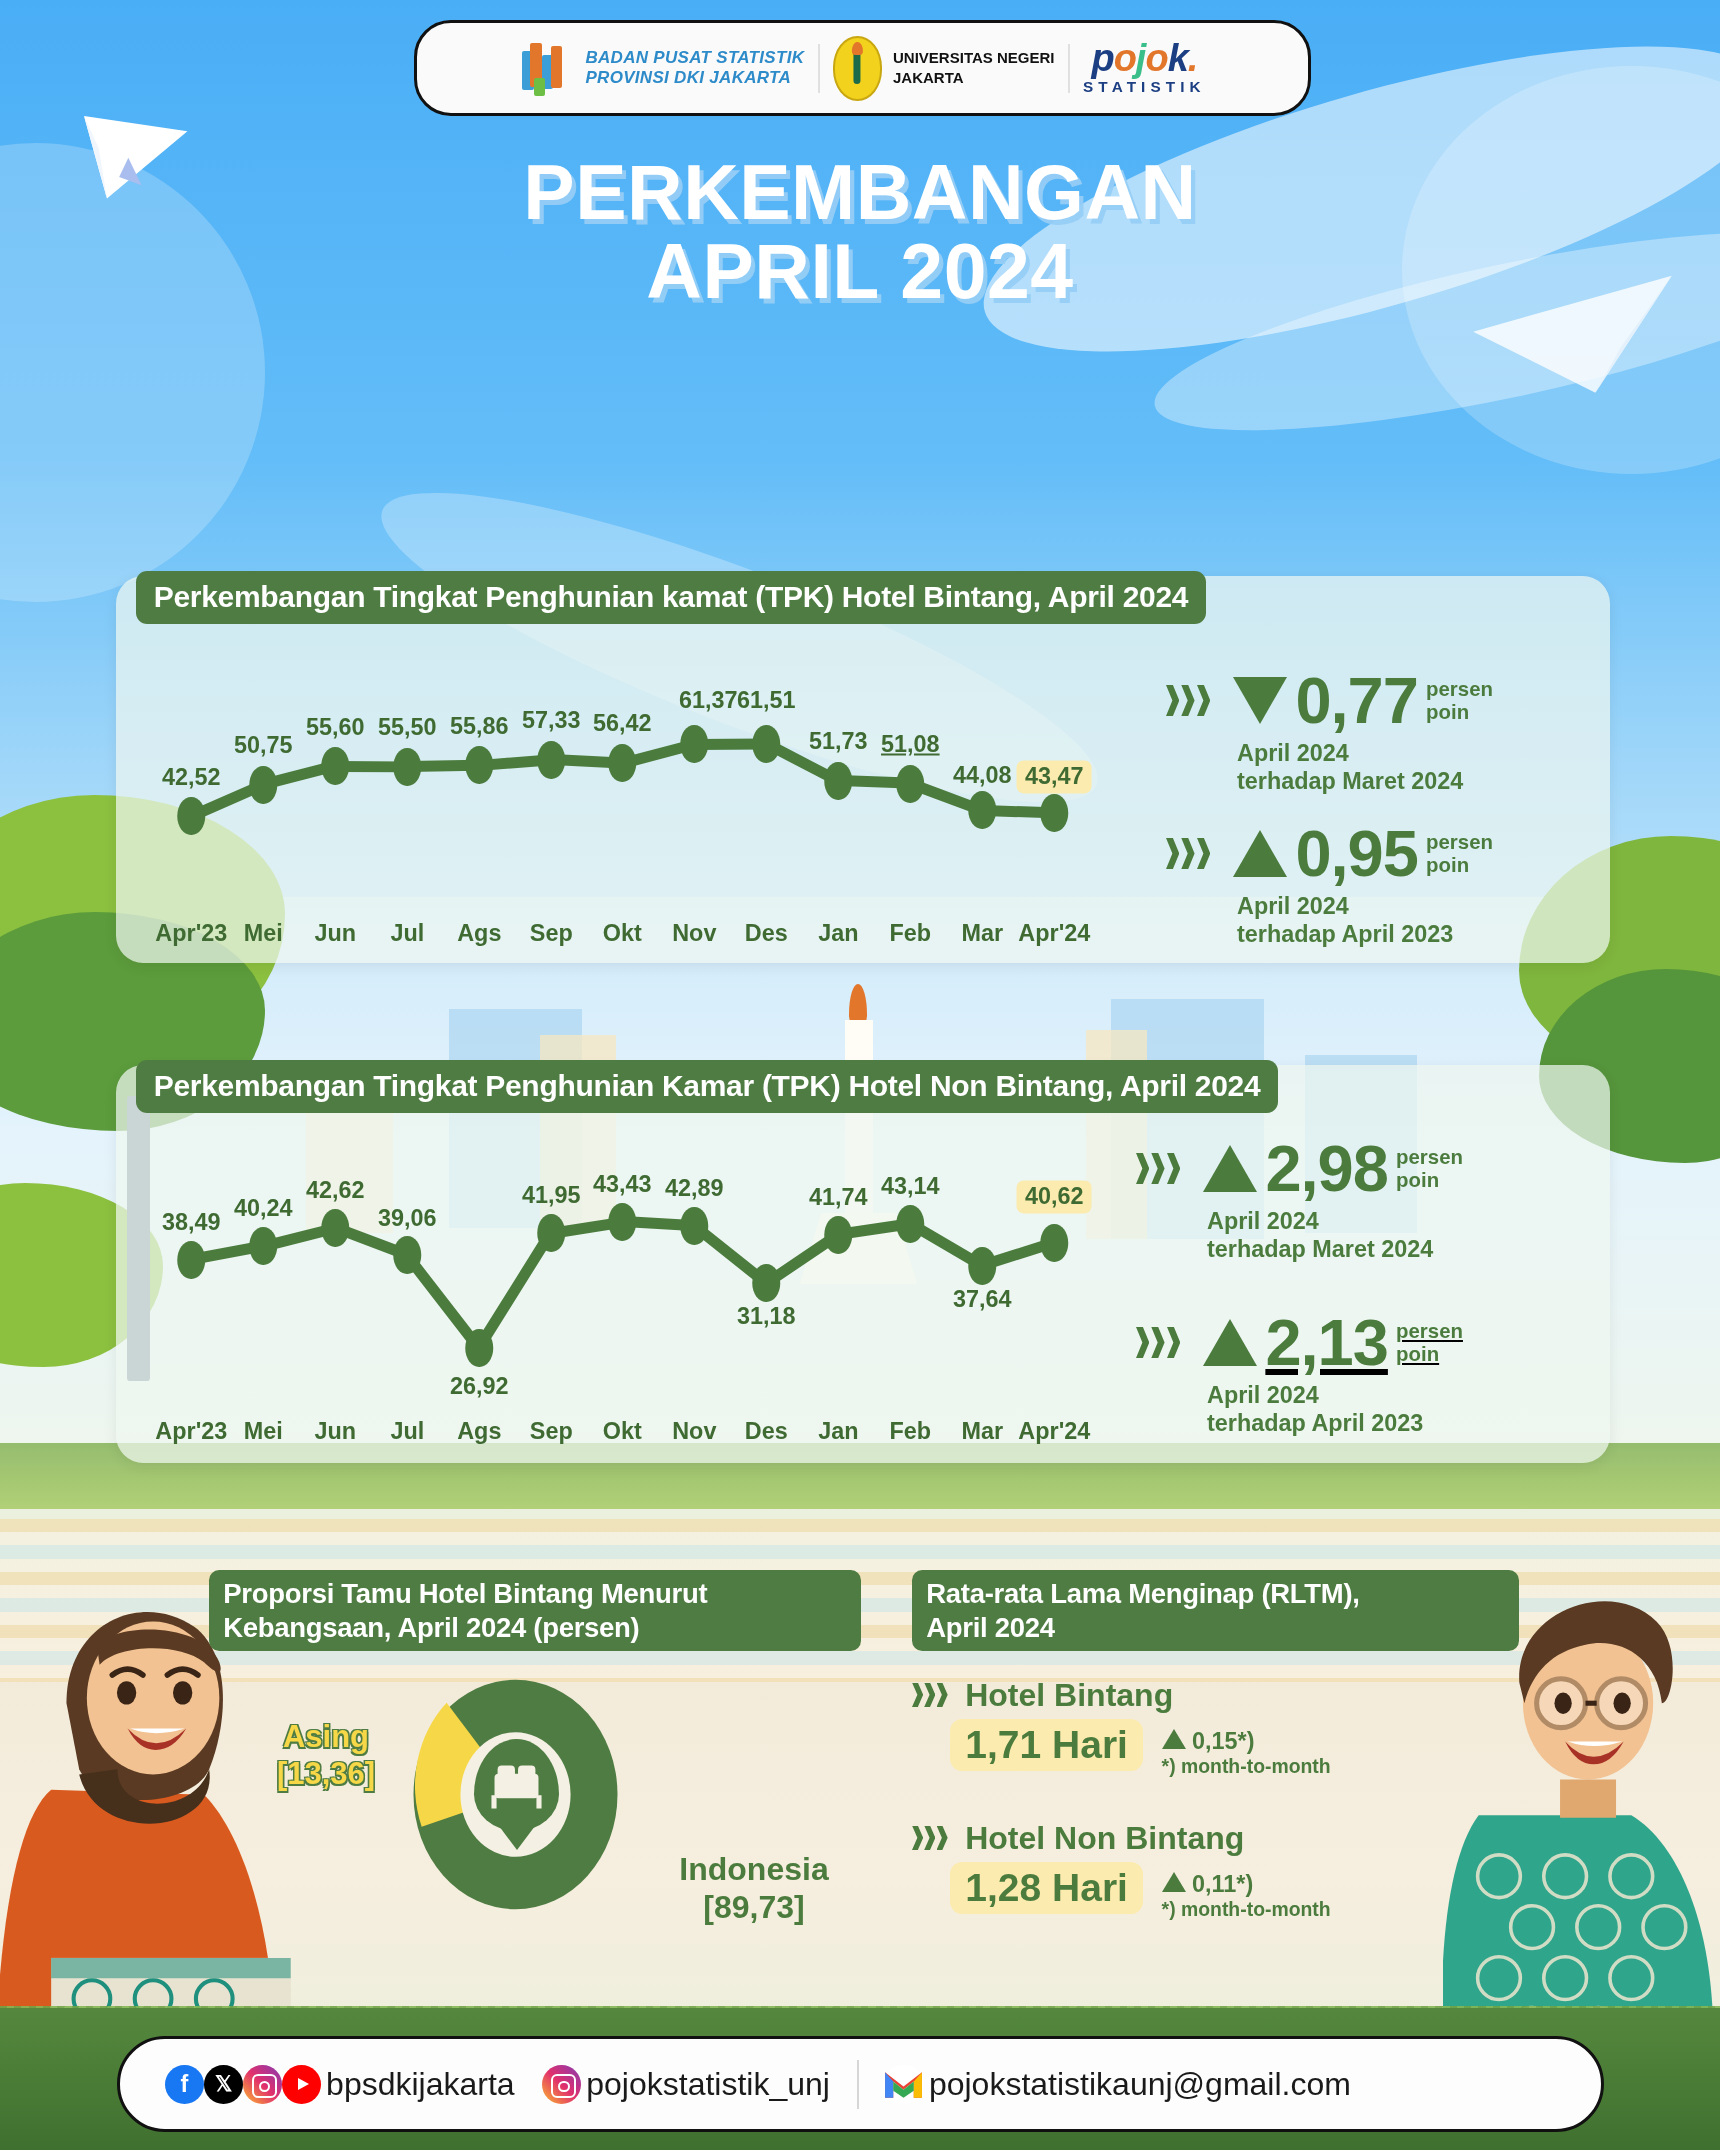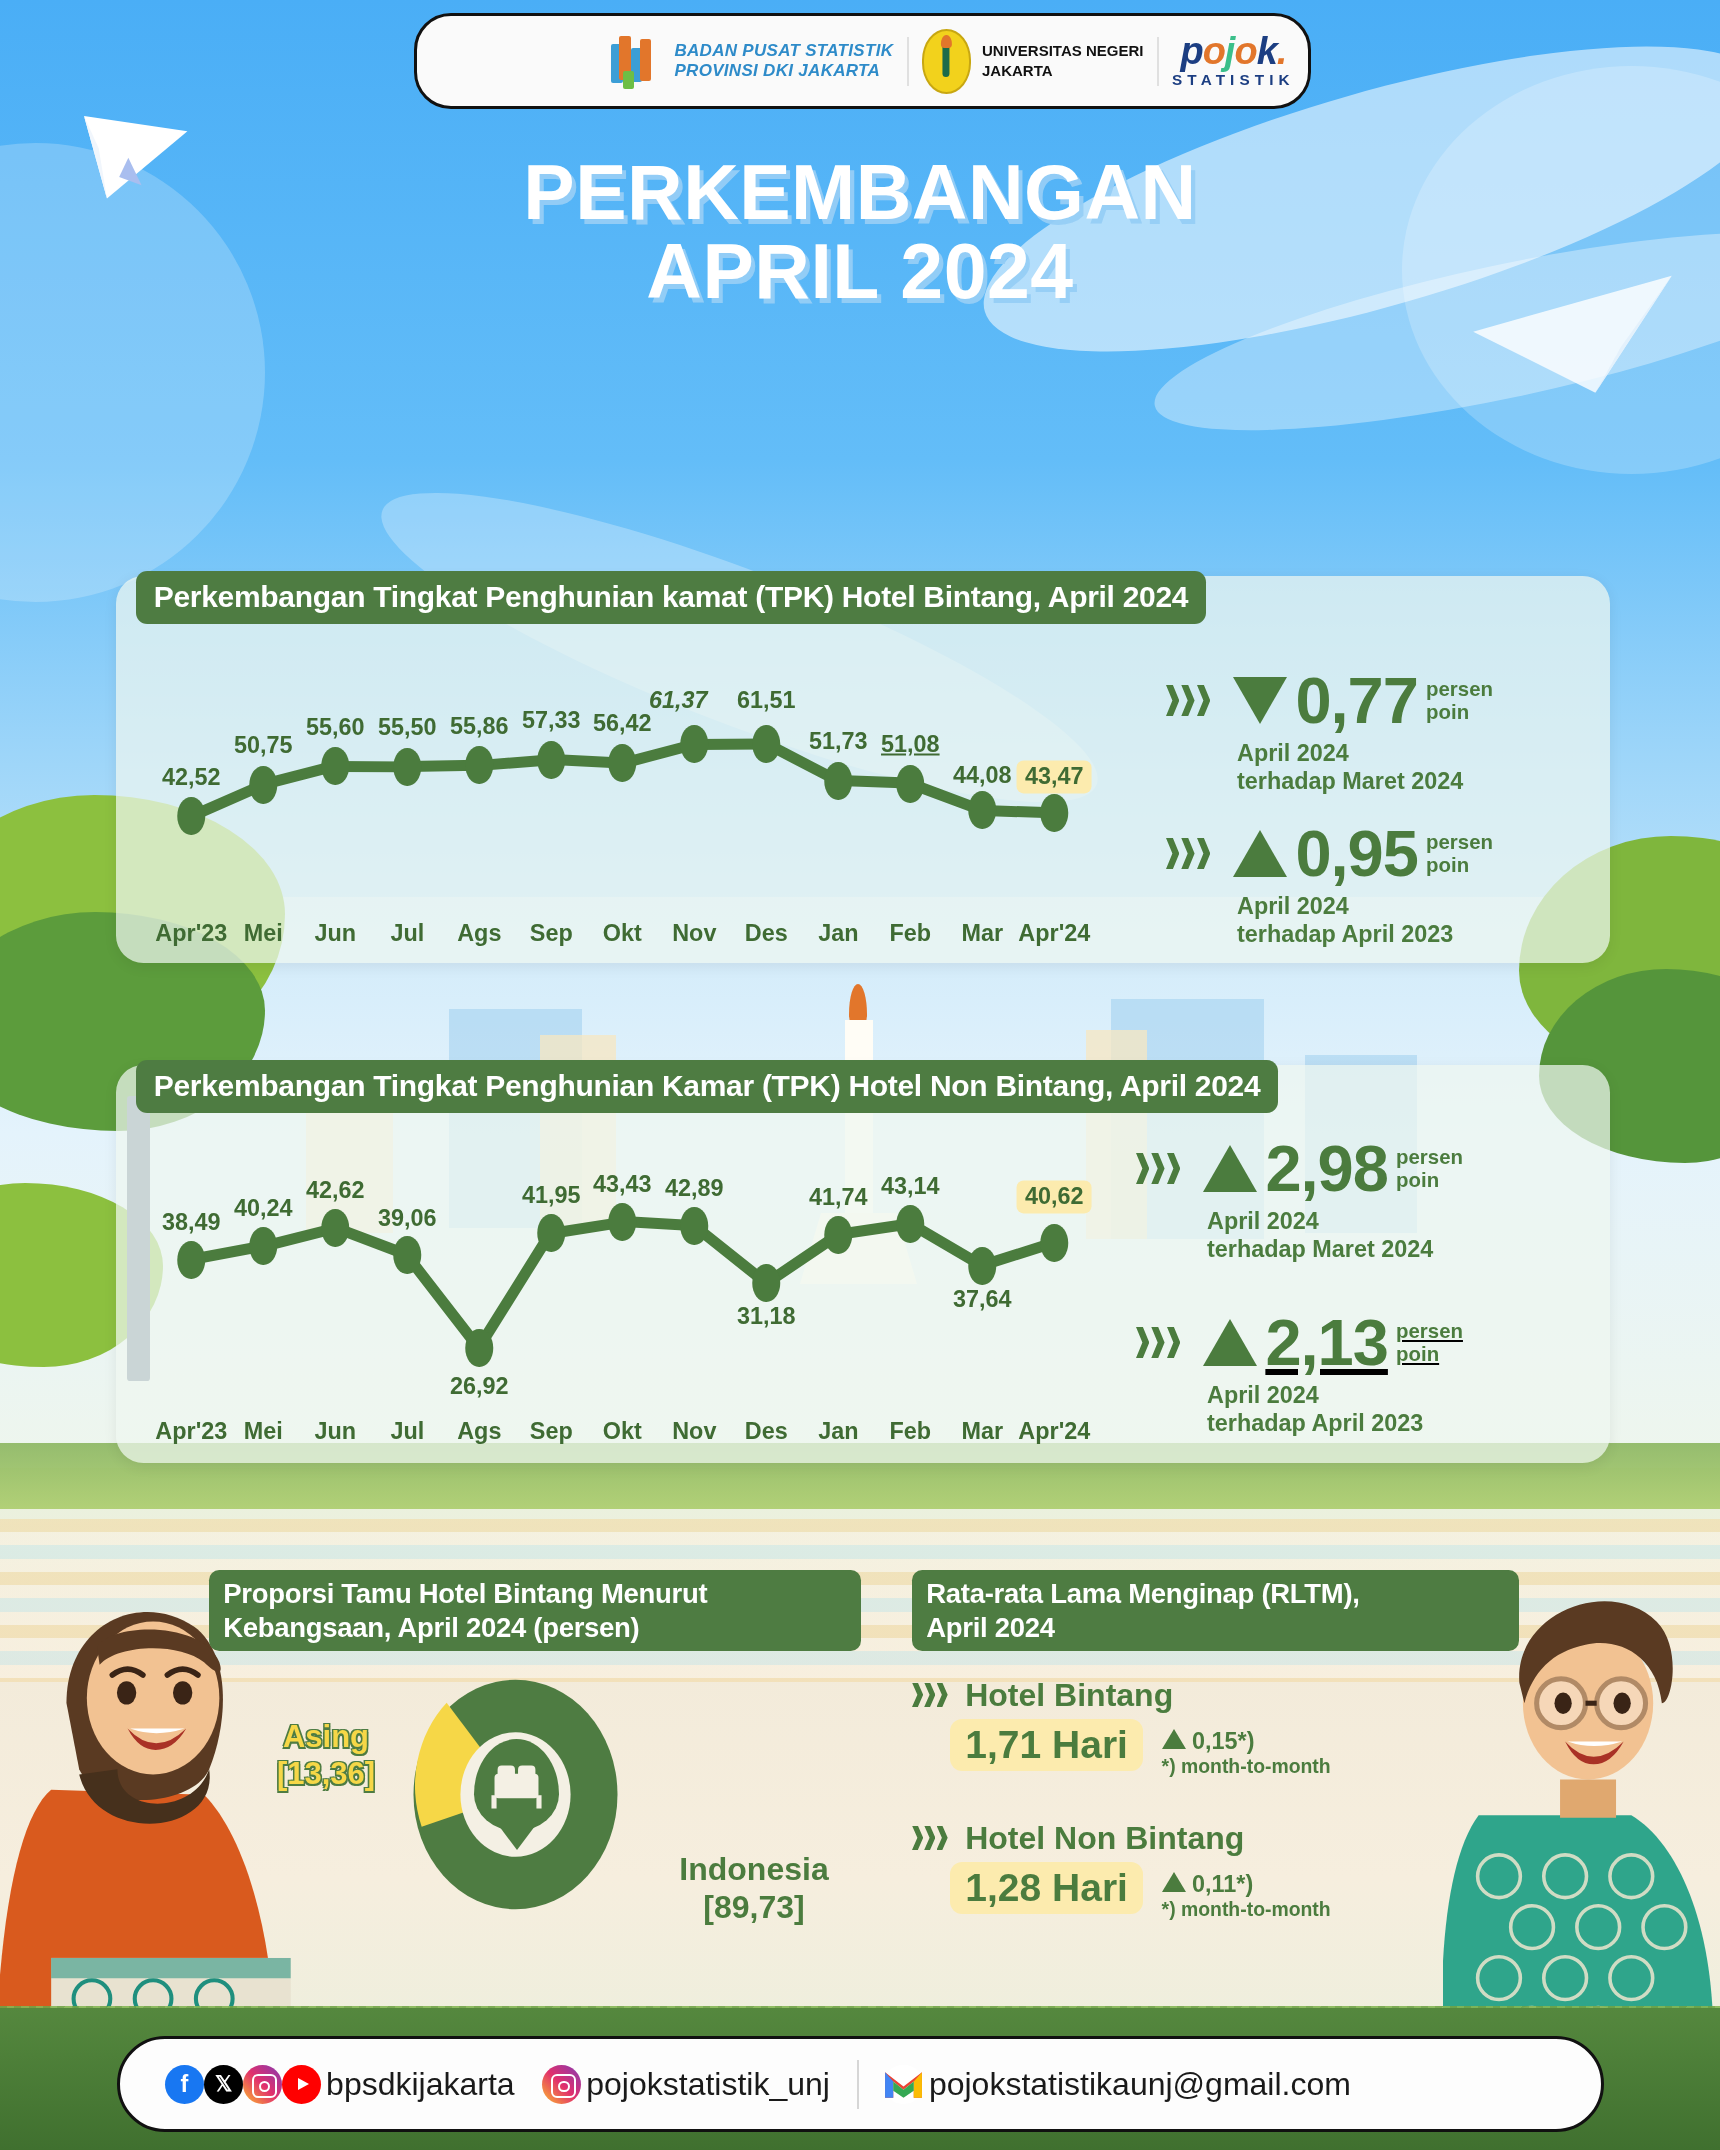--- a/index.html
+++ b/index.html
@@ -70,23 +70,23 @@
     background:linear-gradient(180deg,#55883E 0%, #40702F 100%);
   }
   .footer-grass {
     position:absolute; left:0; top:2006px; width:1720px; height:36px;
     background:repeating-linear-gradient(95deg,#6FA345 0px,#6FA345 7.1px,#84B654 7.1px,#84B654 14.3px);
     opacity:.9;
   }
 
   
   .logobar {
-    position:absolute; left:414px; top:13px; width:897px; height:96px;
+    position:absolute; left:414px; top:20px; width:897px; height:96px;
     background:#FAFAFA; border:3.6px solid #111; border-radius:37px;
-    display:flex; align-items:center; justify-content:flex-end; gap:0px;
+    display:flex; align-items:center; justify-content:center; gap:0px;
     z-index:20;
   }
   .logo-group { display:flex; align-items:center; gap:11.2px; padding:0 13.3px; }
   .bps-mark { width:55px; height:57px; position:relative; flex:none; }
   .bps-mark i { position:absolute; display:block; border-radius:2px; }
   .bps-txt { color:#2E8BC9; font-weight:bold; font-style:italic; font-size:17px;
              line-height:1.18; letter-spacing:0.3px; white-space:nowrap; }
   .unj-seal {
     width:49px; height:65px; flex:none; background:#F2D21C;
     border:2.5px solid #C8A711; border-radius:24.5px/31px; position:relative;
@@ -424,21 +424,21 @@
       <div class="pt" style="left: 348px; top: 92px;"></div>
       <div class="vlbl" style="left: 348px; top: 53px;">55,86</div>
       <div class="xlbl" style="left: 348px; top: 247px;">Ags</div>
       <div class="pt" style="left: 420px; top: 87px;"></div>
       <div class="vlbl" style="left: 420px; top: 47px;">57,33</div>
       <div class="xlbl" style="left: 420px; top: 247px;">Sep</div>
       <div class="pt" style="left: 491px; top: 90px;"></div>
       <div class="vlbl" style="left: 491px; top: 50px;">56,42</div>
       <div class="xlbl" style="left: 491px; top: 247px;">Okt</div>
       <div class="pt" style="left: 563px; top: 71px;"></div>
-      <div class="vlbl" style="left: 547px; top: 27px; font-style: italic;">61,37</div>
+      <div class="vlbl" style="left: 577px; top: 27px;">61,37</div>
       <div class="xlbl" style="left: 563px; top: 247px;">Nov</div>
       <div class="pt" style="left: 635px; top: 71px;"></div>
       <div class="vlbl" style="left: 635px; top: 27px;">61,51</div>
       <div class="xlbl" style="left: 635px; top: 247px;">Des</div>
       <div class="pt" style="left: 707px; top: 108px;"></div>
       <div class="vlbl" style="left: 707px; top: 68px;">51,73</div>
       <div class="xlbl" style="left: 707px; top: 247px;">Jan</div>
       <div class="pt" style="left: 779px; top: 111px;"></div>
       <div class="vlbl" style="left: 779px; top: 71px; text-decoration: underline;">51,08</div>
       <div class="xlbl" style="left: 779px; top: 247px;">Feb</div>

